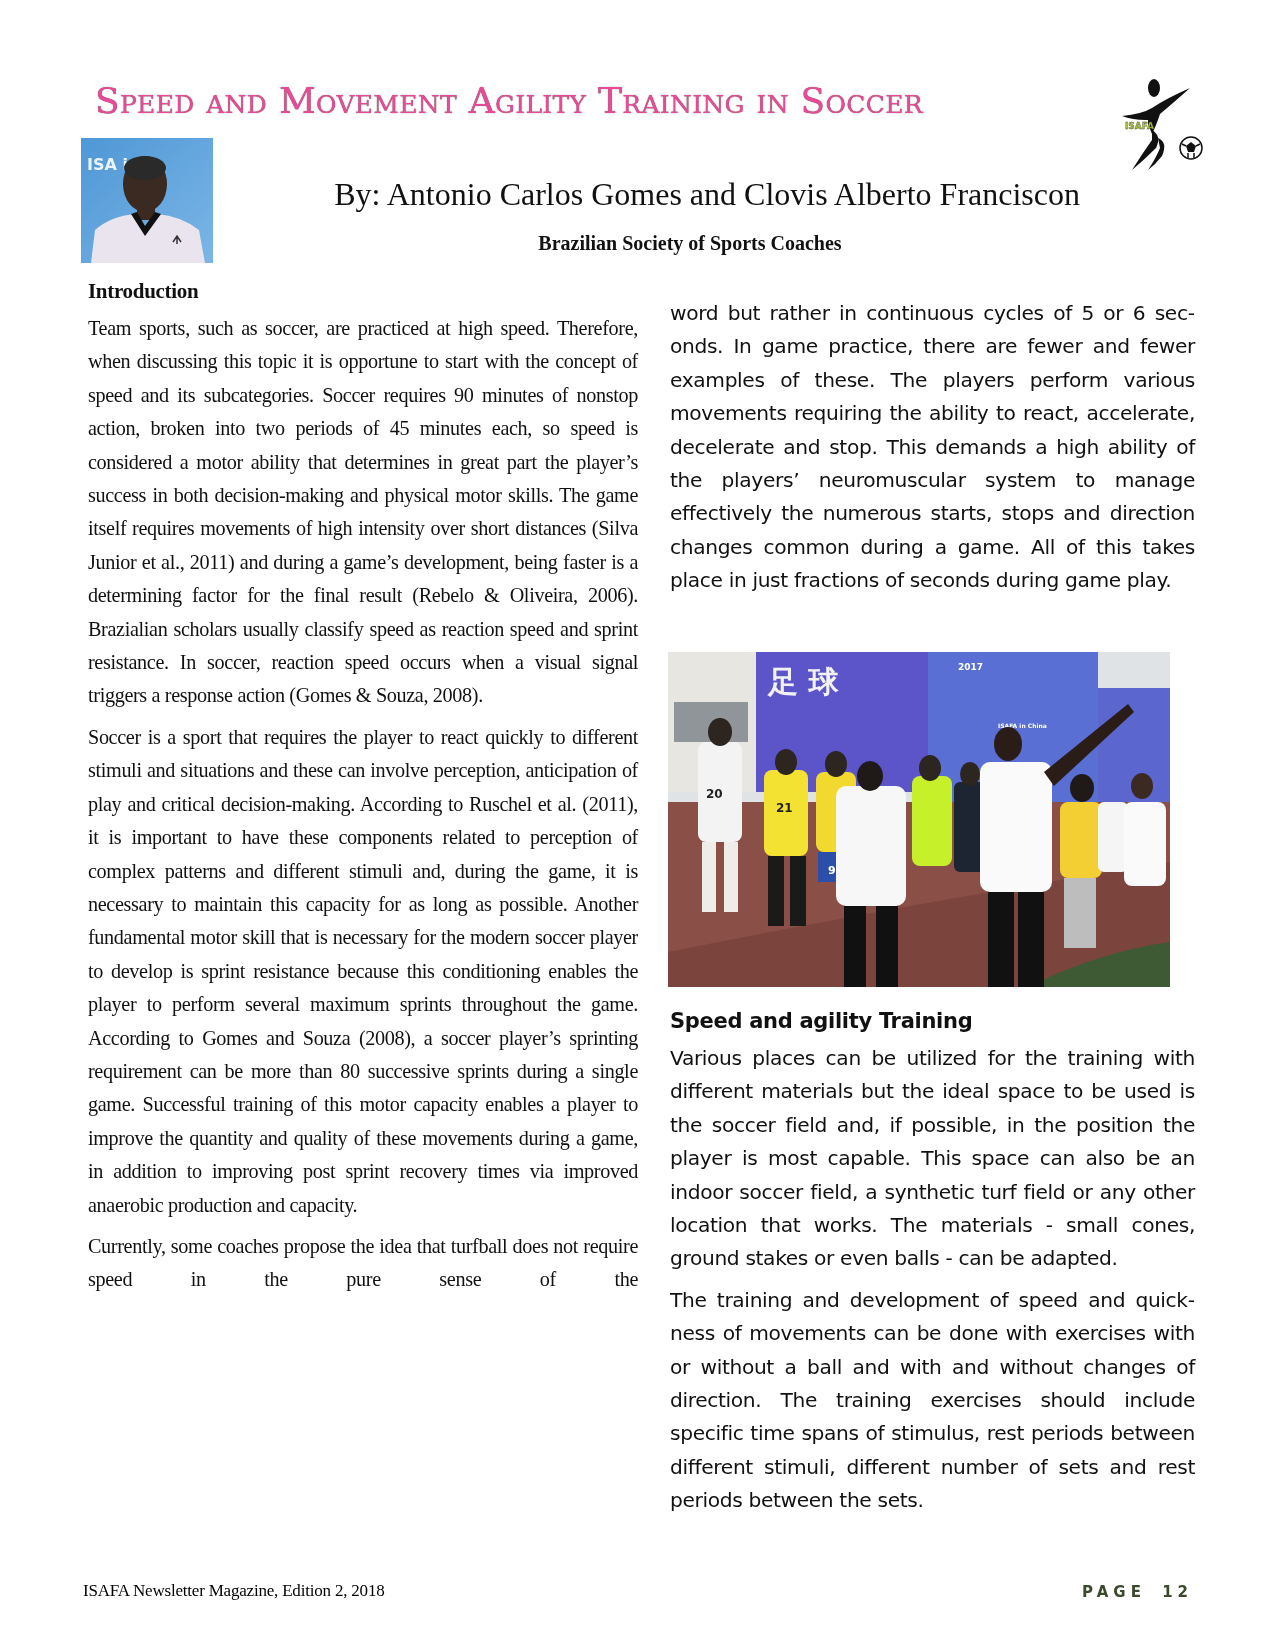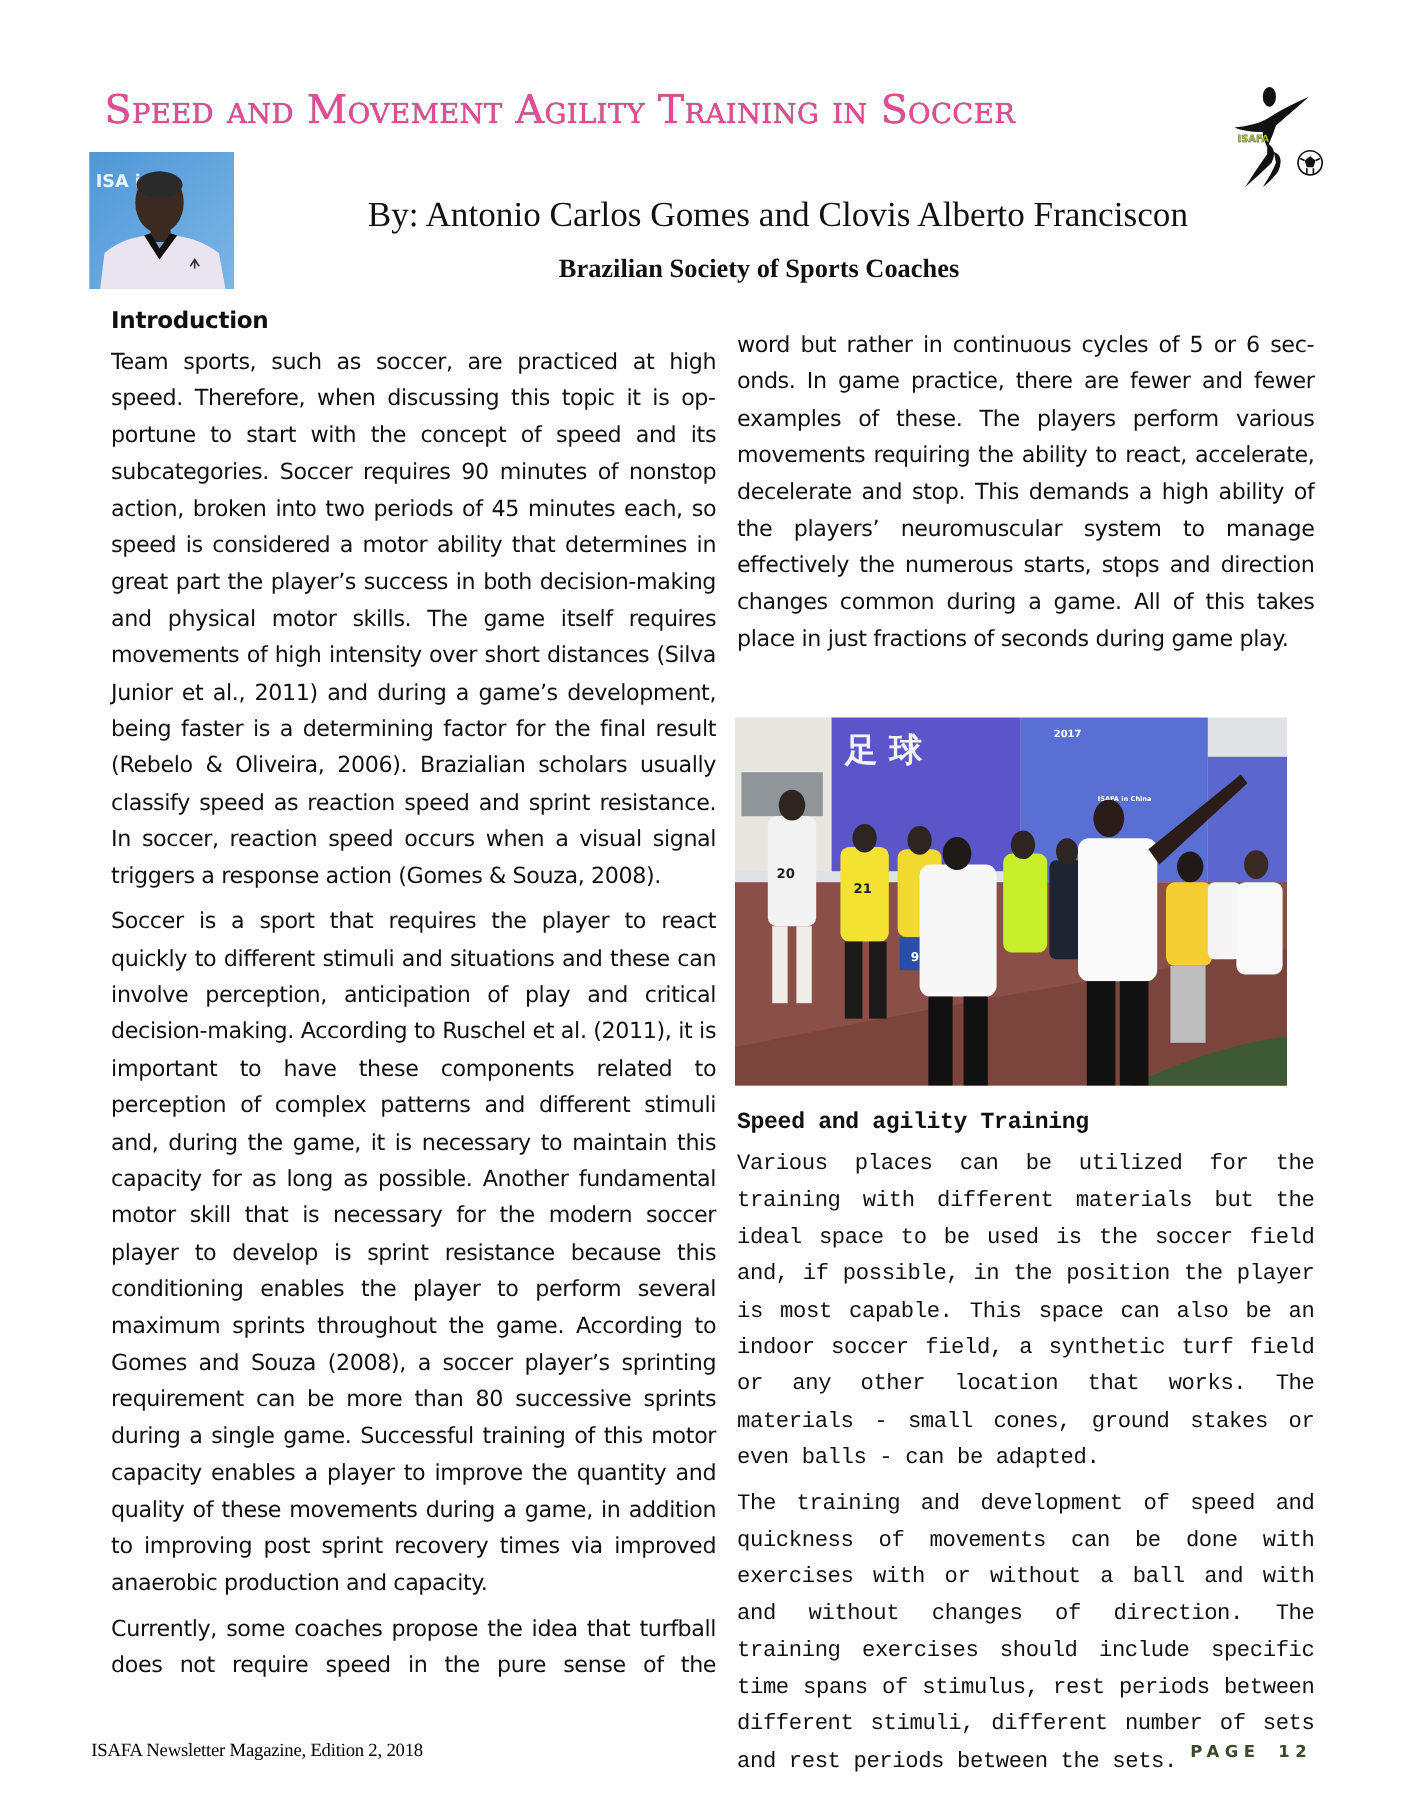--- a/index.html
+++ b/index.html
@@ -11,28 +11,28 @@
     text-shadow:0 0 1px #2f5527;
   }
   .logo { position:absolute; left:1112px; top:78px; width:95px; height:92px; }
   .portrait { position:absolute; left:81px; top:138px; width:132px; height:125px; overflow:hidden; }
   .byline {
     position:absolute; left:300px; width:780px; top:176px; text-align:right;
     font-family:"Liberation Serif", serif; font-size:32px; color:#111;
   }
   .org {
     position:absolute; left:300px; width:780px; top:232px; text-align:center;
-    font-family:"Liberation Serif", serif; font-weight:bold; font-size:24px; color:#111;
+    font-family:"Liberation Serif", serif; font-weight:bold; font-size:20px; color:#111;
   }
   .col { position:absolute; font-family:"DejaVu Sans", sans-serif; font-size:20.2px; line-height:33.4px; color:#111; }
   .col p { margin:0 0 8px 0; text-align:justify; hyphens:manual; letter-spacing:-0.35px; word-spacing:0px; }
   .col h2 { margin:0 0 6px 0; font-size:21px; font-weight:bold; line-height:30px; letter-spacing:-0.3px; }
-  .left { left:101px; top:276px; width:550px; }
+  .left { left:88px; top:276px; width:550px;font-family:Liberation Serif, serif; }
   .right-top { left:670px; top:297px; width:525px; }
-  .right-bottom { left:670px; top:1006px; width:525px;font-family:Liberation Mono, monospace; }
+  .right-bottom { left:670px; top:1006px; width:525px; }
   .photo { position:absolute; left:668px; top:652px; width:514px; height:335px; overflow:hidden;text-decoration:underline; }
   .footer-left { position:absolute; left:83px; top:1581px; font-family:"Liberation Serif", serif; font-size:17px; color:#000000; letter-spacing:-0.2px; }
   .footer-right { position:absolute; right:82px; top:1583px; font-family:"DejaVu Sans", sans-serif; font-weight:bold; font-size:15px; letter-spacing:5px; color:#3a4a2a; }
 </style>
 </head>
 <body>
 
 <div class="title">Speed and Movement Agility Training in Soccer</div>
 
 <div class="logo">

